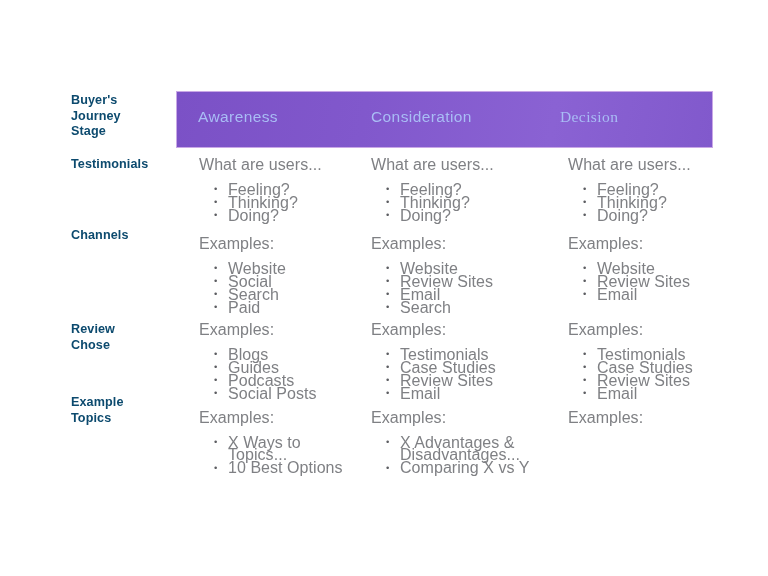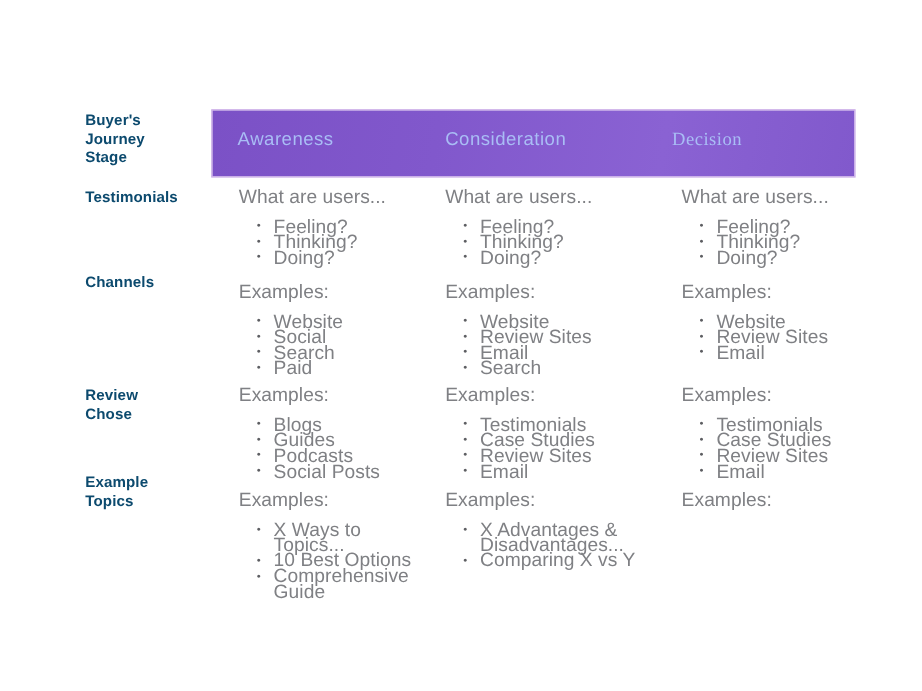--- a/index.html
+++ b/index.html
@@ -218,21 +218,20 @@
         <li>Review Sites</li>
         <li>Email</li>
       </ul>
   </div>
 
   <div class="cell col0 r-topic">
     <span class="lead">Examples:</span>
     <ul>
         <li>X Ways to Topics...</li>
         <li>10 Best Options</li>
-        <li>Comprehensive Guide</li>
       </ul>
   </div>
   <div class="cell col1 r-topic">
     <span class="lead">Examples:</span>
     <ul>
         <li>X Advantages &amp; Disadvantages...</li>
         <li>Comparing X vs Y</li>
       </ul>
   </div>
   <div class="cell col2 r-topic">

